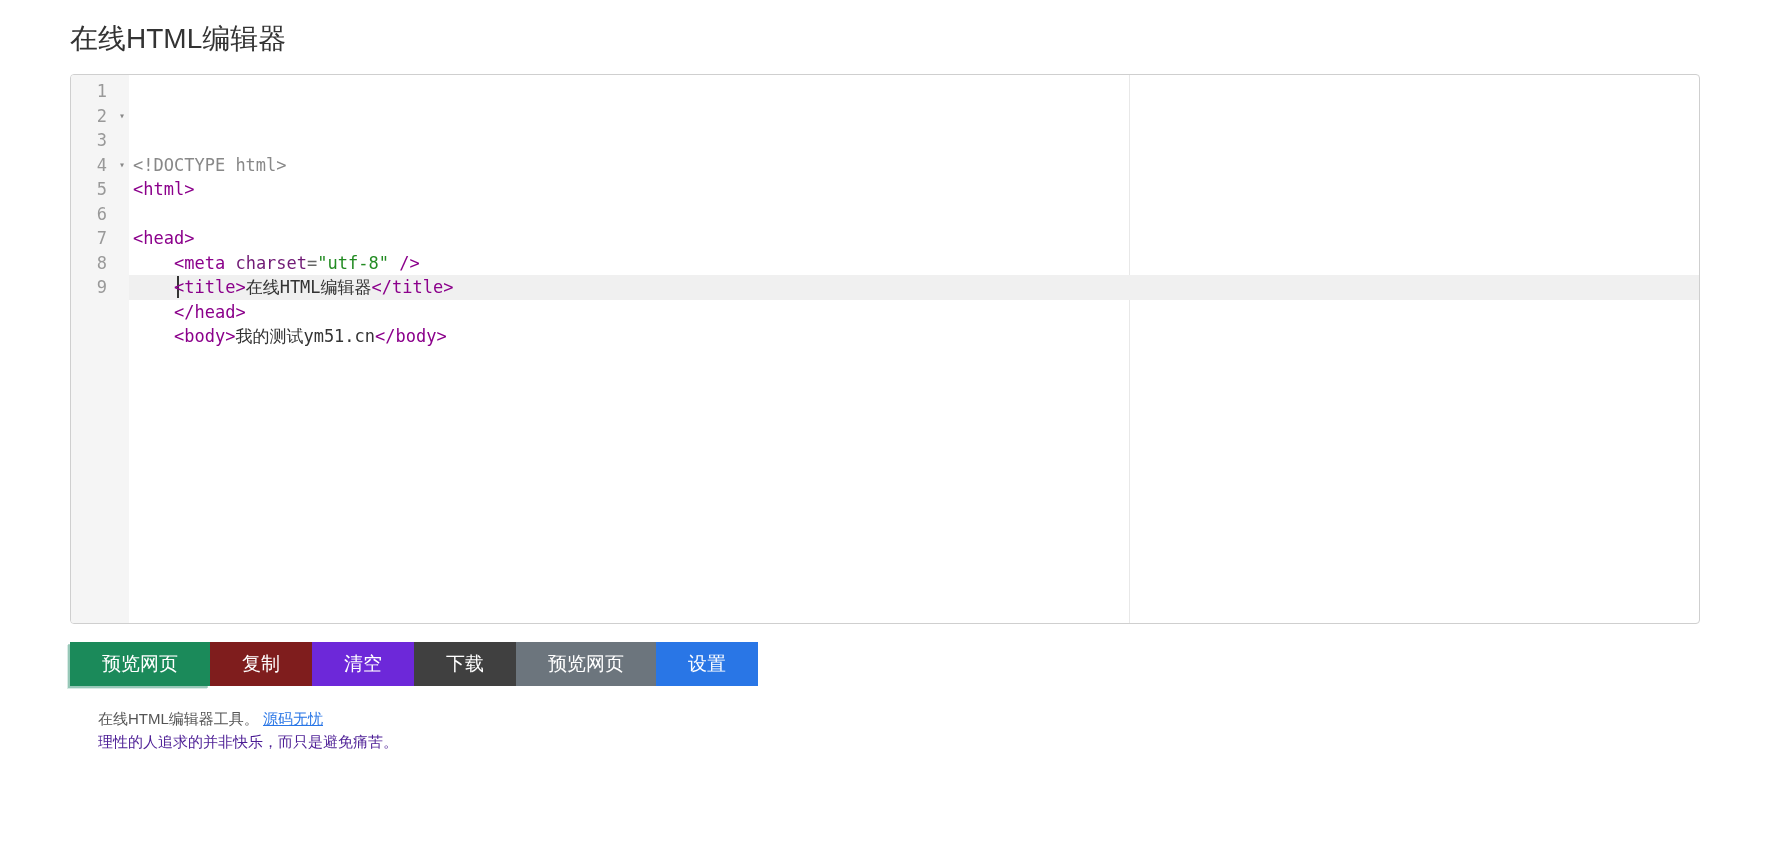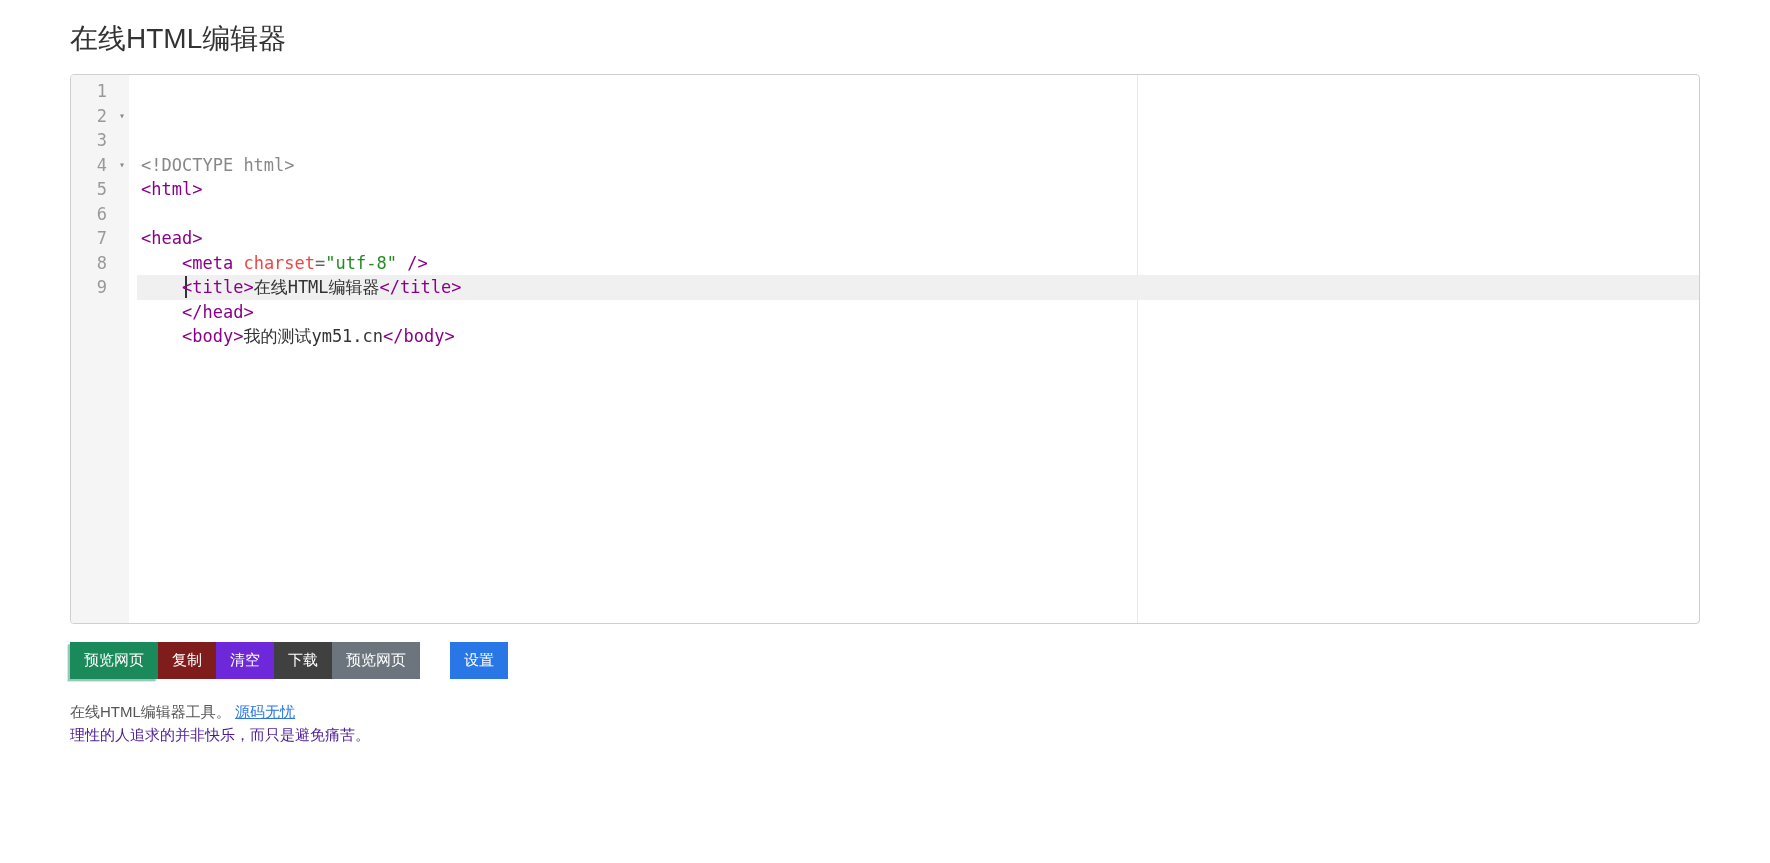--- a/index.html
+++ b/index.html
@@ -43,21 +43,20 @@
   width: 14px;
   background: #f5f5f5;
   padding-top: 4px;
 }
 .fold-area .fm { height: 24.5px; display:flex; align-items:center; justify-content:center; color:#888; font-size:10px; }
 .code-area {
   flex: 1;
   padding: 4px 4px;
   position: relative;
   white-space: pre;
-  margin-left: 8px;
 }
 .code-area .line { height: 24.5px; }
 .code-area .active-line {
   position: absolute;
   left: 0; right: 0;
   background: #f0f0f0;
   height: 24.5px;
   z-index: 0;
 }
 .code-area .cursor {
@@ -65,57 +64,58 @@
   width: 1.5px;
   height: 22px;
   background: #333;
   top: 201px;
   left: 48px;
 }
 .line span { position: relative; z-index:1; }
 .tok-doctype { color: #888; }
 .tok-tag { color: #8b008b; }
 .tok-bracket { color: #8b008b; }
-.tok-attr { color: #ef4444; }
+.tok-attr { color: #701a75; }
 .tok-string { color: #228b22; }
 .tok-text { color: #333; }
 .tok-punc { color: #666; }
 .print-margin {
   position: absolute;
   top: 0; bottom: 0;
   width: 1px;
   background: #e8e8e8;
   left: 1000px;
 }
 
 .toolbar {
   margin-top: 18px;
   display: flex;
   gap: 0;
 }
 .btn {
-  padding: 9px 14px;
+  padding: 9px 32px;
   color: #fff;
-  font-size: 15px;
+  font-size: 19px;
   border: none;
   cursor: pointer;
   font-family: inherit;
   text-align: right;
 }
 .btn-preview { background: #1b8a5a; border-radius: 0; box-shadow: -2px 2px 0 0 rgba(0,120,80,0.3), -3px 3px 0 0 rgba(0,120,80,0.15);}
 .btn-copy { background: #7f1d1d; }
 .btn-clear { background: #6d28d9; }
 .btn-download { background: #404040; }
 .btn-extract { background: #6c757d; }
-.btn-settings { background: #2976e6; margin-left: 30px; }
+.btn-settings { background: #2976e6; }
 
 .footer {
   margin-top: 24px;
   font-size: 15px;
   color: #555;
+  margin-left: 28px;
 }
 .footer a { color: #2976e6; text-decoration: underline; }
 .quote { color: #4c1d95; margin-top: 4px; font-size: 15px; }
 </style>
 </head>
 <body>
 
 <h1 class="title">在线HTML编辑器</h1>
 
 <div class="editor-container">

